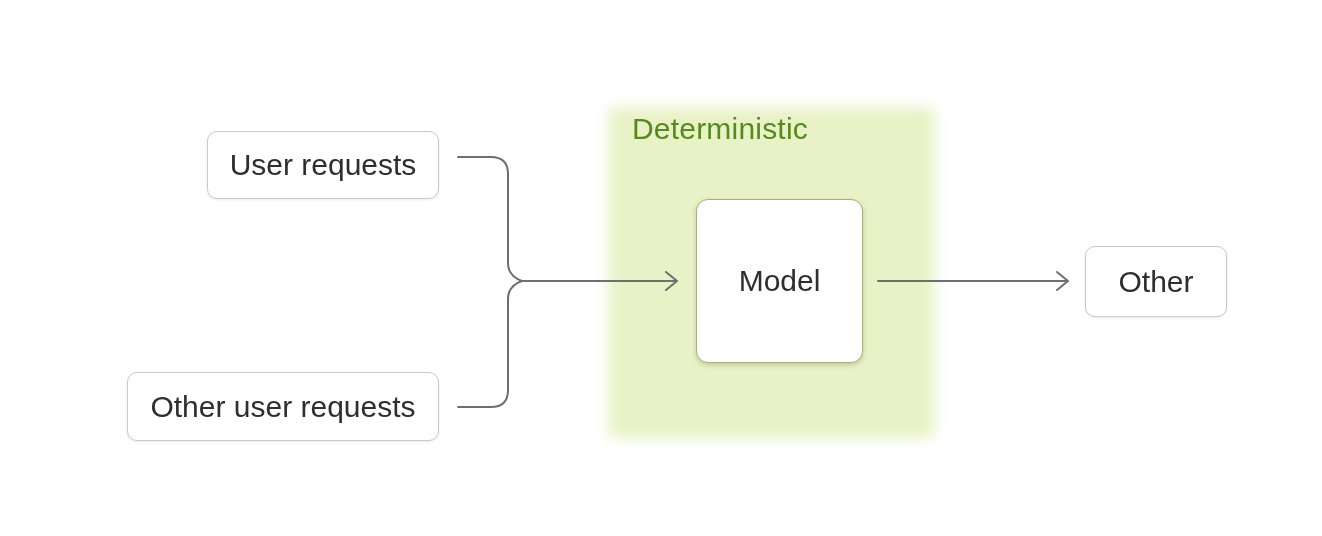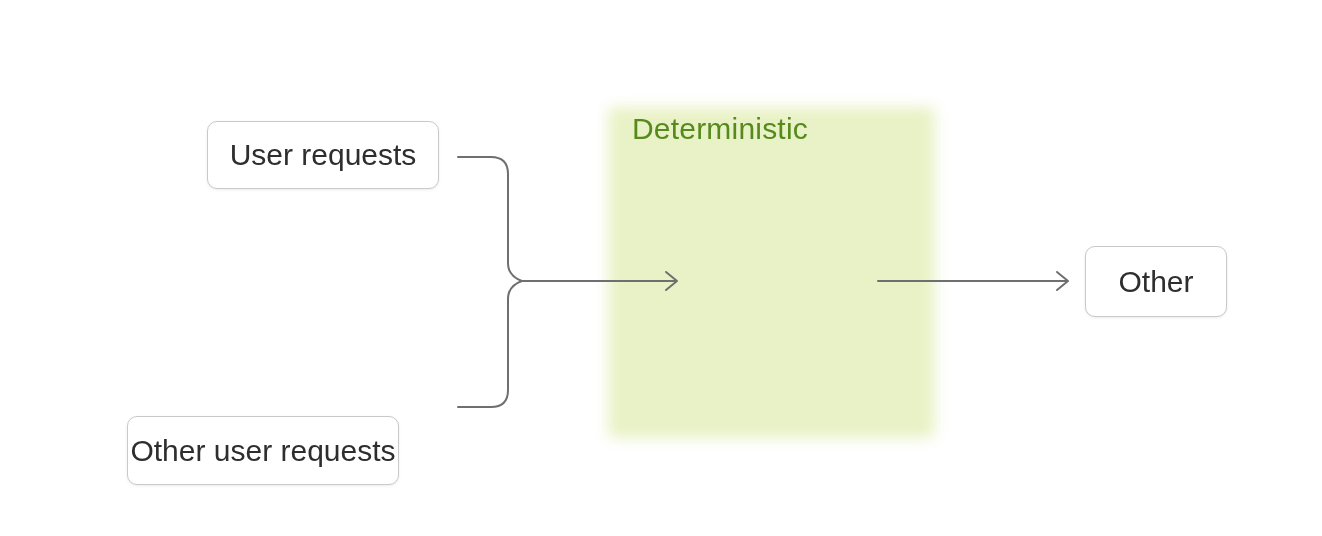--- a/index.html
+++ b/index.html
@@ -63,22 +63,22 @@
     justify-content: center;
     background: #ffffff;
     border: 1px solid var(--node-border);
     border-radius: 10px;
     box-shadow: 0 1px 3px rgba(0,0,0,0.08);
     font-size: 30px;
     color: var(--text);
     z-index: 3;
     white-space: nowrap;
   }
-  #node-user-requests  { left: 207px;  top: 121px; width: 232px; height: 68px; }
-  #node-other-user-requests { left: 127px;  top: 372px; width: 272px; height: 69px; margin-top: 44px; }
+  #node-user-requests  { left: 207px;  top: 131px; width: 232px; height: 68px; }
+  #node-other-user-requests { left: 127px;  top: 372px; width: 312px; height: 69px; }
   #node-model {
     left: 696px; top: 199px; width: 167px; height: 164px;
     border: 1.5px solid var(--model-border);
     border-radius: 12px;
     box-shadow: 0 2px 5px rgba(90, 100, 50, 0.30);
   }
   #node-output { left: 1085px; top: 246px; width: 142px; height: 71px; }
 </style>
 </head>
 <body>
@@ -99,18 +99,21 @@
   <div class="region-label">Deterministic</div>
 
   <div class="node" id="node-user-requests">
     <span>User requests</span>
   </div>
 
   <div class="node" id="node-other-user-requests">
     <span>Other user requests</span>
   </div>
 
+  <div class="node" id="node-model">
+    <span>Model</span>
+  </div>
 
   <div class="node" id="node-output">
     <span>Other</span>
   </div>
 
 </div>
 
 </body></html>

